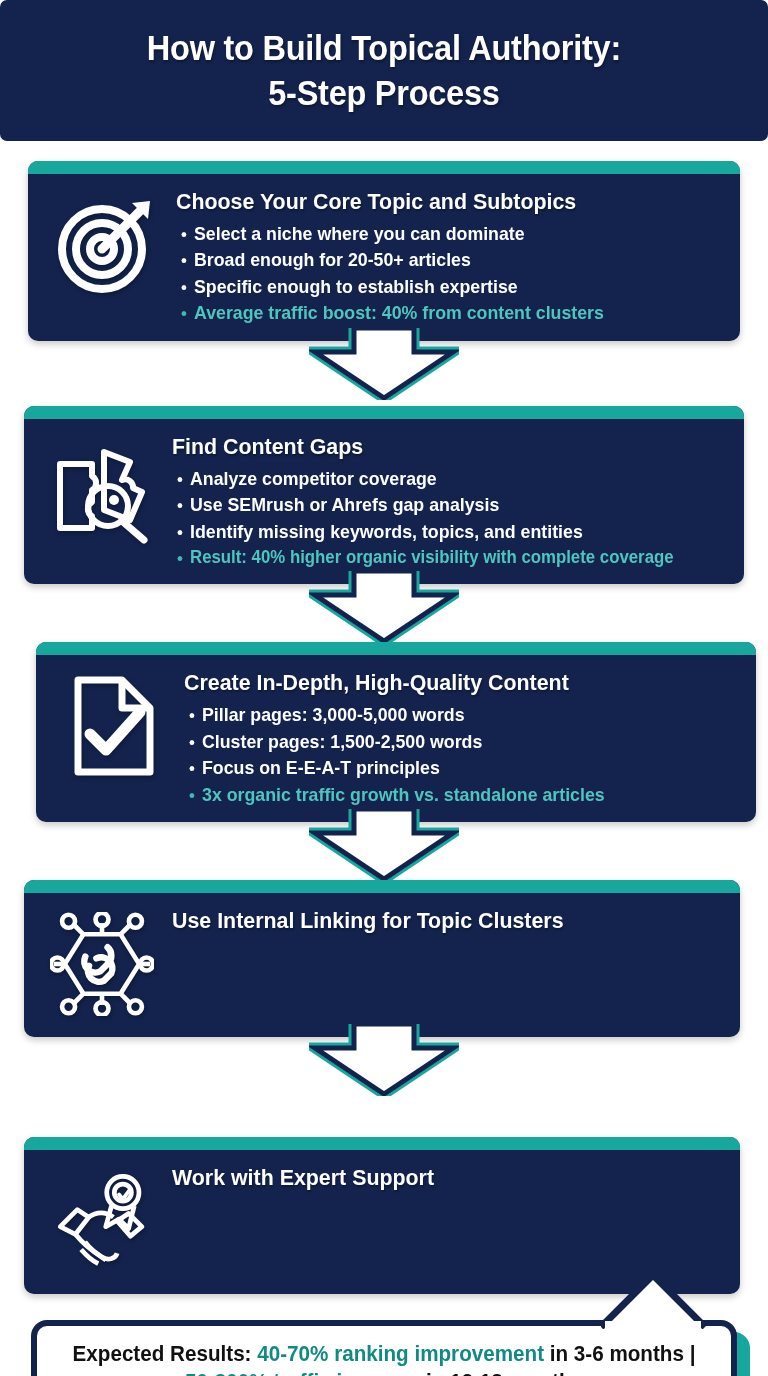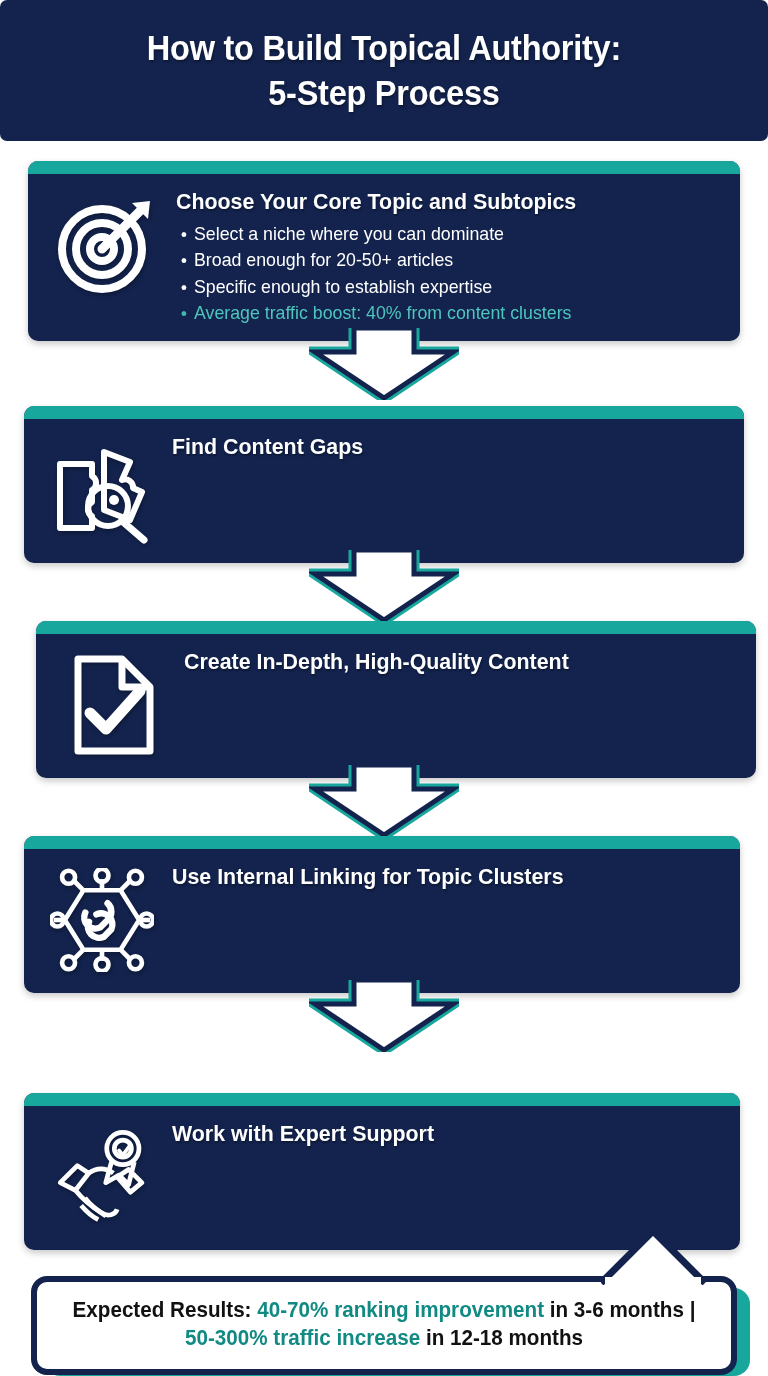--- a/index.html
+++ b/index.html
@@ -66,21 +66,21 @@
   .card-title {
     color:#ffffff;
     font-weight:bold;
     font-size:22.5px;
     line-height:1.2;
     margin-bottom:6px;
     transform:scaleX(0.95);
     transform-origin:left center;
     text-shadow:1px 2px 2px rgba(0,0,0,0.3);
   }
-  ul.bullets { list-style:none; padding-left:18px; }
+  ul.bullets { list-style:none; padding-left:18px;font-weight:bold; }
   ul.bullets li {
     color:#ffffff;
     font-size:18.5px;
     line-height:1.43;
     position:relative;
     transform:scaleX(0.96);
     transform-origin:left center;
     white-space:nowrap;
   }
   ul.bullets li::before {
@@ -205,20 +205,26 @@
               <path d="M12 28 H44 V40 a8 8 0 0 1 0 14 V66 a8 8 0 0 0 0 14 V92 H12 Z"></path>
               <path d="M56 16 L82 26 L74 44 a8 8 0 0 1 11 8 L94 56 L82 84 L56 74 Z"></path>
               <circle cx="60" cy="70" r="20"></circle>
               <path d="M74 85 L96 104" stroke-linecap="round" stroke-width="7"></path>
             </g>
             <circle cx="66" cy="64" r="5" fill="#ffffff"></circle>
           </svg>
         </div>
         <div class="card-text">
           <div class="card-title">Find Content Gaps</div>
+          <ul class="bullets">
+            <li>Analyze competitor coverage</li>
+            <li>Use SEMrush or Ahrefs gap analysis</li>
+            <li>Identify missing keywords, topics, and entities</li>
+            <li class="stat" style="font-size:17.5px;">Result: 40% higher organic visibility with complete coverage</li>
+          </ul>
         </div>
       </div>
     </div>
   </div>
 
   <div class="arrow-gap">
     <svg width="150" height="72" viewBox="0 0 150 72">
       <path d="M45 0 H105 V24 H144 L75 70 L6 24 H45 Z" fill="#ffffff" stroke="#17a79d" stroke-width="11"></path>
       <path d="M45 0 H105 V24 H144 L75 70 L6 24 H45 Z" fill="#ffffff" stroke="#13234d" stroke-width="5"></path>
     </svg>
@@ -230,20 +236,26 @@
       <div class="card-body">
         <div class="icon-box">
           <svg width="100" height="108" viewBox="0 0 100 108">
             <path d="M14 8 H58 L86 36 V100 H14 Z" fill="none" stroke="#ffffff" stroke-width="7" stroke-linejoin="round"></path>
             <path d="M58 8 V36 H86" fill="none" stroke="#ffffff" stroke-width="7" stroke-linejoin="round"></path>
             <path d="M26 62 L42 78 L76 40" fill="none" stroke="#ffffff" stroke-width="11" stroke-linecap="round" stroke-linejoin="round"></path>
           </svg>
         </div>
         <div class="card-text">
           <div class="card-title">Create In-Depth, High-Quality Content</div>
+          <ul class="bullets">
+            <li>Pillar pages: 3,000-5,000 words</li>
+            <li>Cluster pages: 1,500-2,500 words</li>
+            <li>Focus on E-E-A-T principles</li>
+            <li class="stat">3x organic traffic growth vs. standalone articles</li>
+          </ul>
         </div>
       </div>
     </div>
   </div>
 
   <div class="arrow-gap">
     <svg width="150" height="72" viewBox="0 0 150 72">
       <path d="M45 0 H105 V24 H144 L75 70 L6 24 H45 Z" fill="#ffffff" stroke="#17a79d" stroke-width="11"></path>
       <path d="M45 0 H105 V24 H144 L75 70 L6 24 H45 Z" fill="#ffffff" stroke="#13234d" stroke-width="5"></path>
     </svg>

